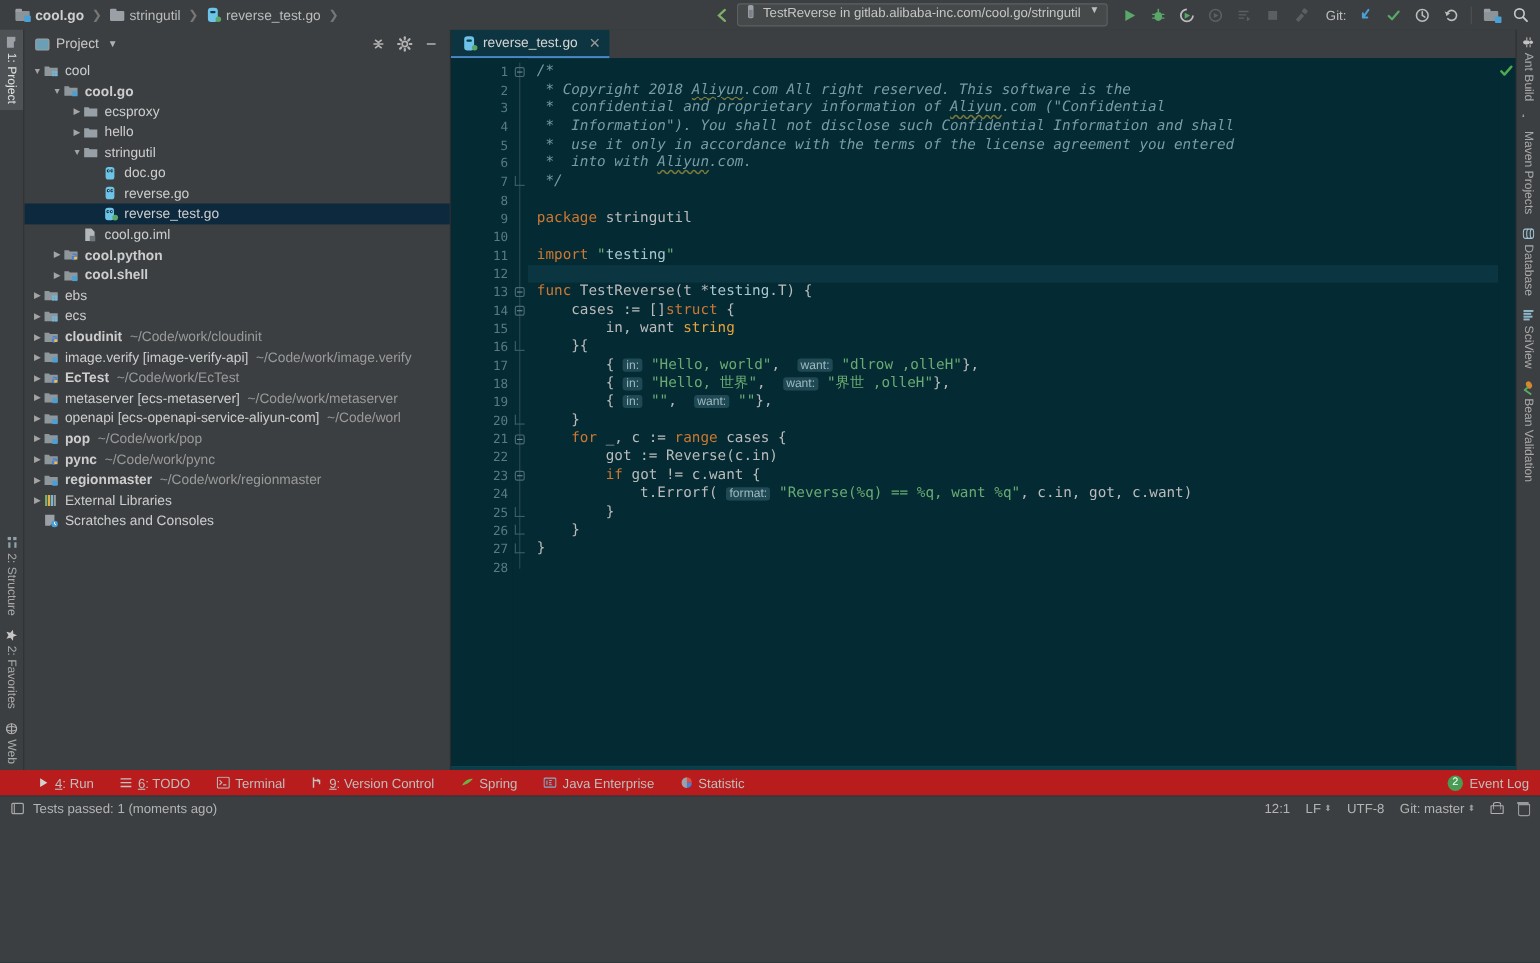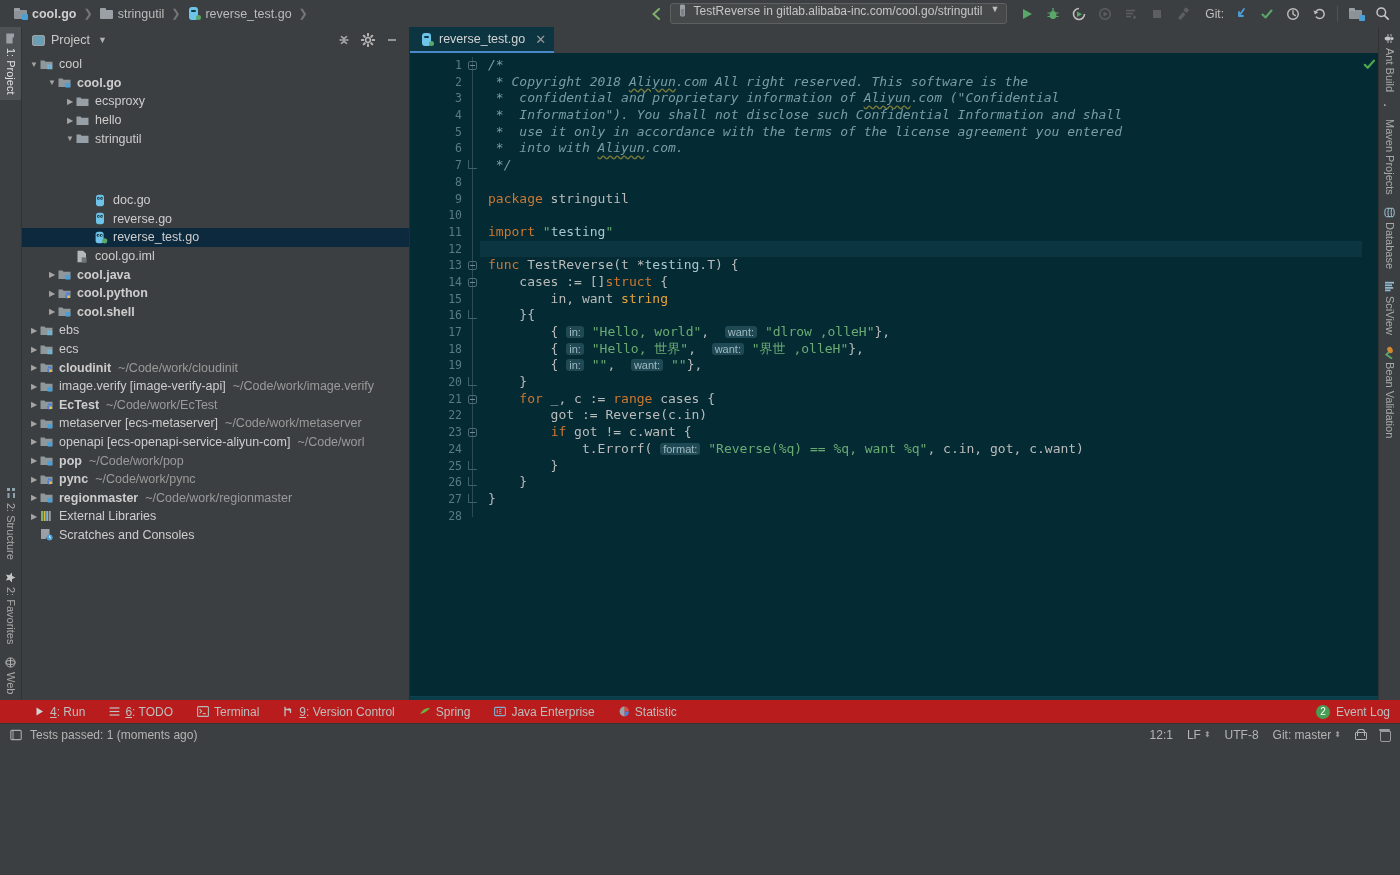--- a/index.html
+++ b/index.html
@@ -453,21 +453,21 @@
           </div>
           <div class="row" style="padding-left: 42px;">
             <span class="tri open"></span>
             <span class="ico" style="display: inline-flex; align-items: center; width: 14px; flex: 0 0 14px;">
               <svg width="13" height="11" viewBox="0 0 13 11">
                 <path d="M0.5 1.5 h4 l1 1.2 h7 v7.3 h-12 z" fill="#96A0A6"></path>
               </svg>
             </span>
             <span class="lbl">stringutil</span>
           </div>
-          <div class="row" style="padding-left: 60px; margin-top: 43px;">
+          <div class="row" style="padding-left: 60px;">
             <span class="tri none"></span>
             <span class="ico" style="display: inline-flex; align-items: center; width: 14px; flex: 0 0 14px;">
               <svg width="12" height="13" viewBox="0 0 12 13">
                 <rect x="2" y="0.8" width="8" height="11.4" rx="2.6" fill="#6EC4E8"></rect>
                 <ellipse cx="4.4" cy="4.3" rx="1.3" ry="1.5" fill="#0C3541"></ellipse>
                 <ellipse cx="7.6" cy="4.3" rx="1.3" ry="1.5" fill="#0C3541"></ellipse>
                 <circle cx="4.7" cy="4.3" r="0.55" fill="#E9F6FB"></circle>
                 <circle cx="7.9" cy="4.3" r="0.55" fill="#E9F6FB"></circle>
               </svg>
             </span>
@@ -502,30 +502,20 @@
           </div>
           <div class="row" style="padding-left: 42px;">
             <span class="tri none"></span>
             <span class="ico" style="display: inline-flex; align-items: center; width: 14px; flex: 0 0 14px;">
               <svg width="12" height="13" viewBox="0 0 12 13">
                 <path d="M1.5 0.8 h5.5 l3 2.8 v8.6 h-8.5 z" fill="#B2B8BB"></path>
                 <rect x="5.6" y="7.4" width="5" height="5" fill="#6E7579"></rect>
               </svg>
             </span>
             <span class="lbl">cool.go.iml</span>
-          </div>
-          <div class="row" style="padding-left: 24px;">
-            <span class="tri closed"></span>
-            <span class="ico" style="display: inline-flex; align-items: center; width: 14px; flex: 0 0 14px;">
-              <svg width="13" height="11" viewBox="0 0 13 11">
-                <path d="M0.5 1.5 h4 l1 1.2 h7 v7.3 h-12 z" fill="#8E979C"></path>
-                <rect x="7.6" y="6" width="4.6" height="4.6" fill="#4A9FD6"></rect>
-              </svg>
-            </span>
-            <span class="lbl b">cool.java</span>
           </div>
           <div class="row" style="padding-left: 24px;">
             <span class="tri closed"></span>
             <span class="ico" style="display: inline-flex; align-items: center; width: 14px; flex: 0 0 14px;">
               <svg width="13" height="11" viewBox="0 0 13 11">
                 <path d="M0.5 1.5 h4 l1 1.2 h7 v7.3 h-12 z" fill="#8E979C"></path>
                 <path d="M8 5.2 h2.2 a1 1 0 0 1 1 1 v1.3 h-3.2 v1.3 a1 1 0 0 0 1 1 h1.2" fill="none" stroke="#4A7FD8" stroke-width="1.4"></path>
                 <path d="M9.4 7.5 h2.6 v1.4 a1 1 0 0 1 -1 1 h-1.6" fill="#F0C040"></path>
               </svg>
             </span>

